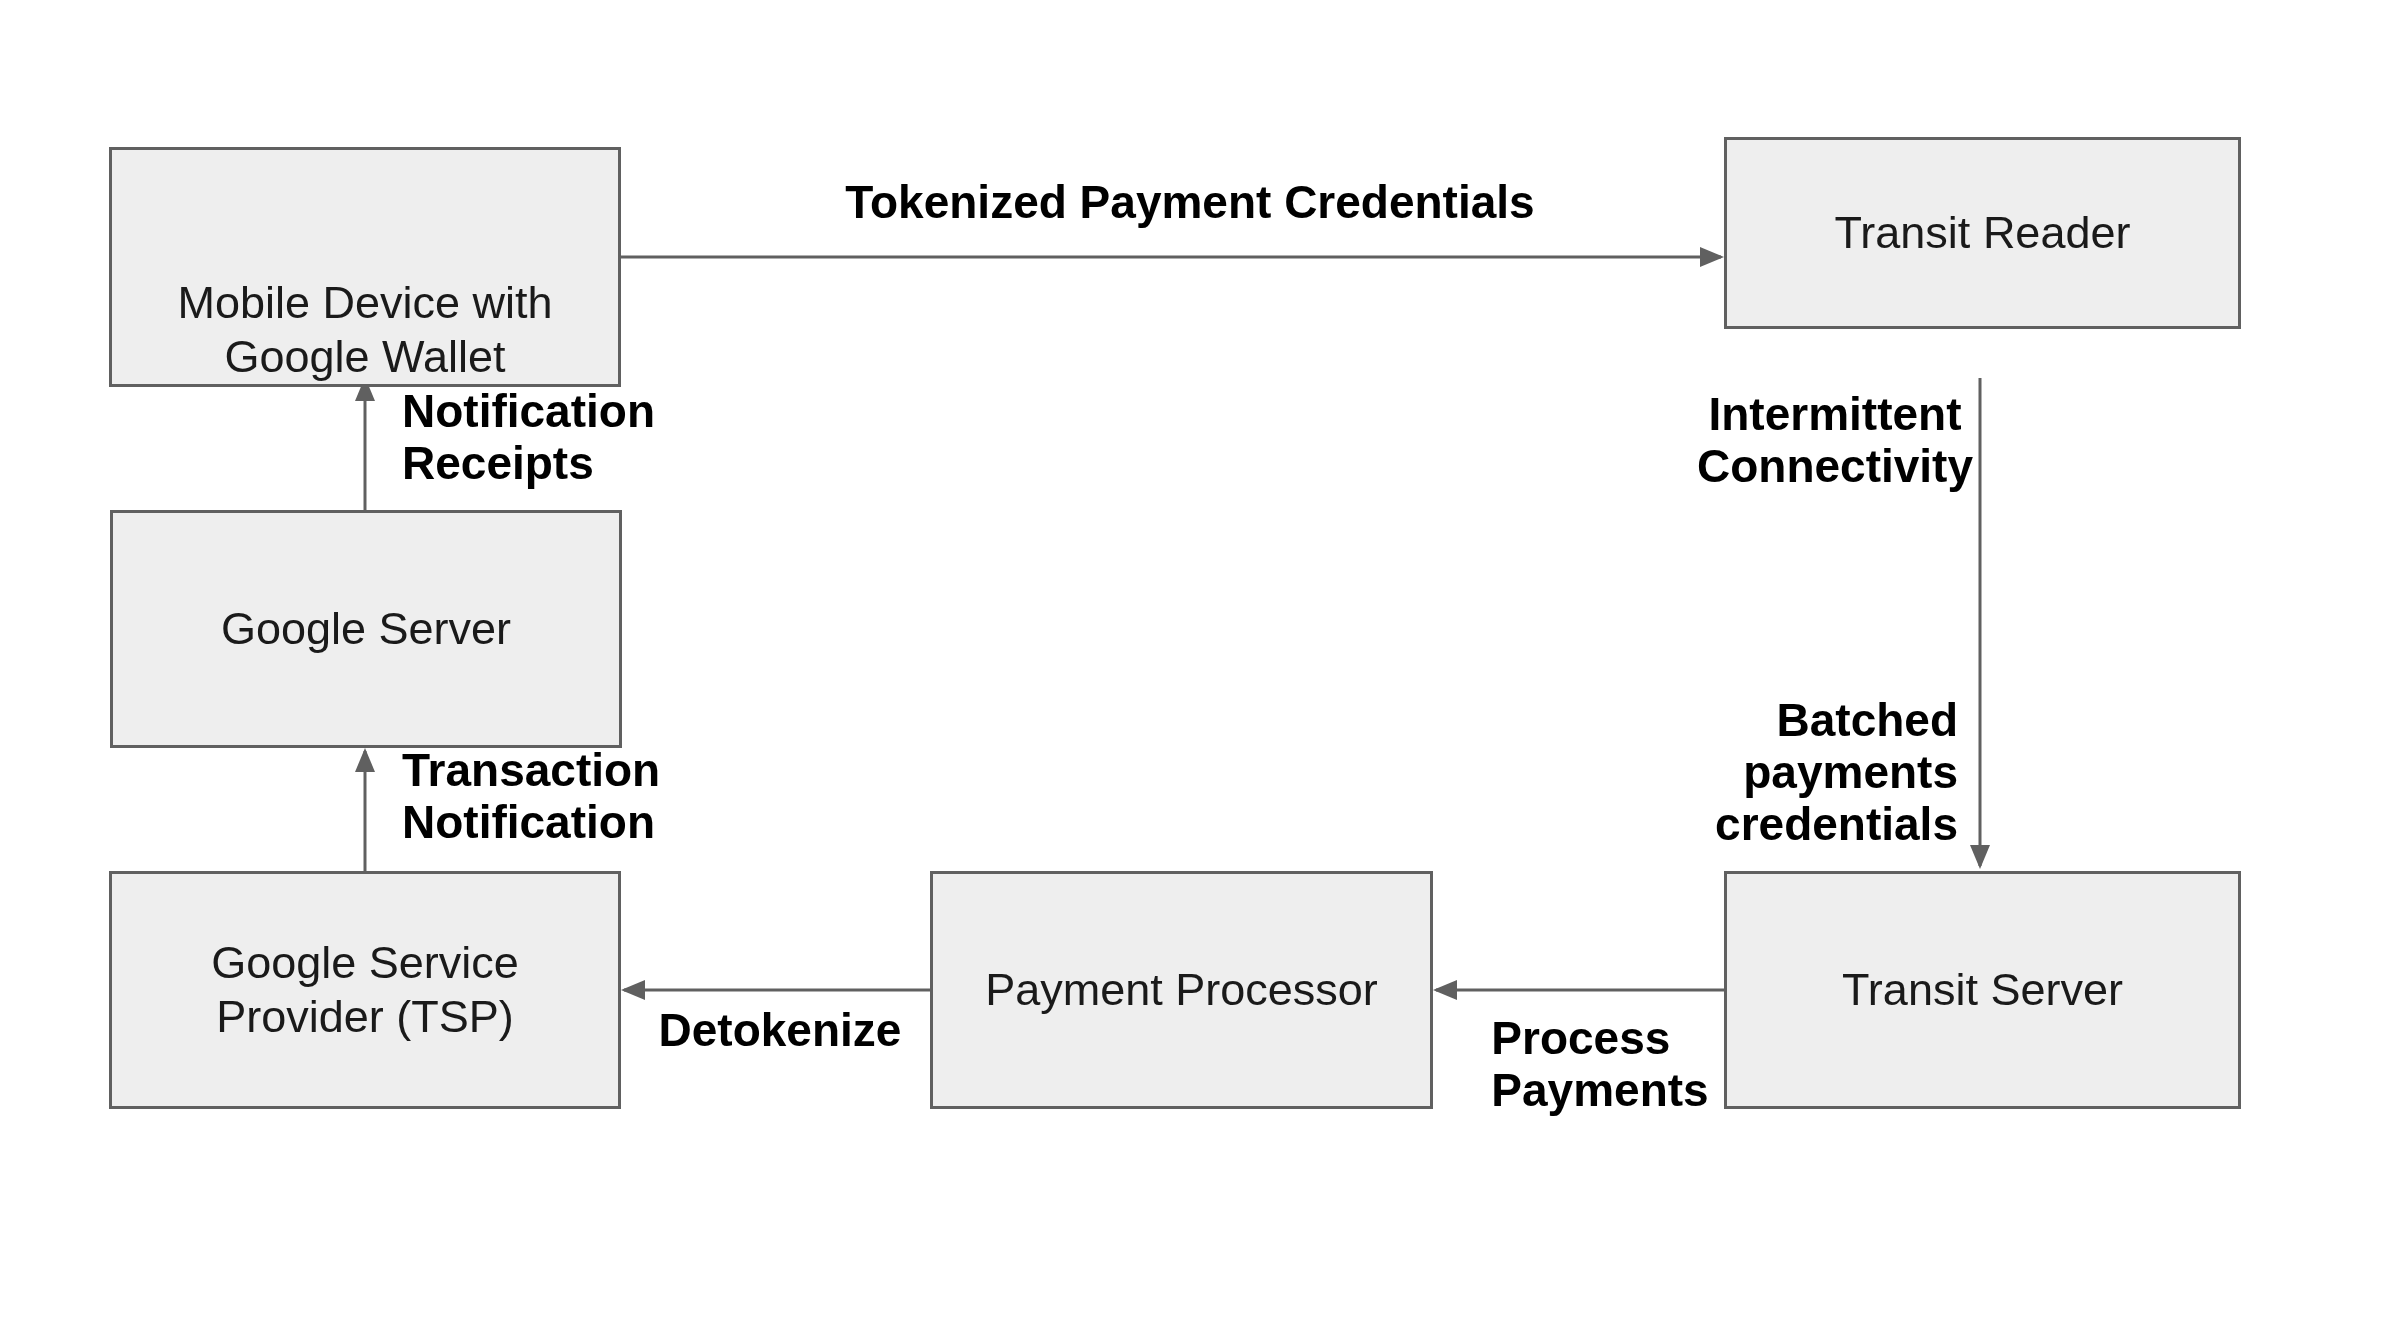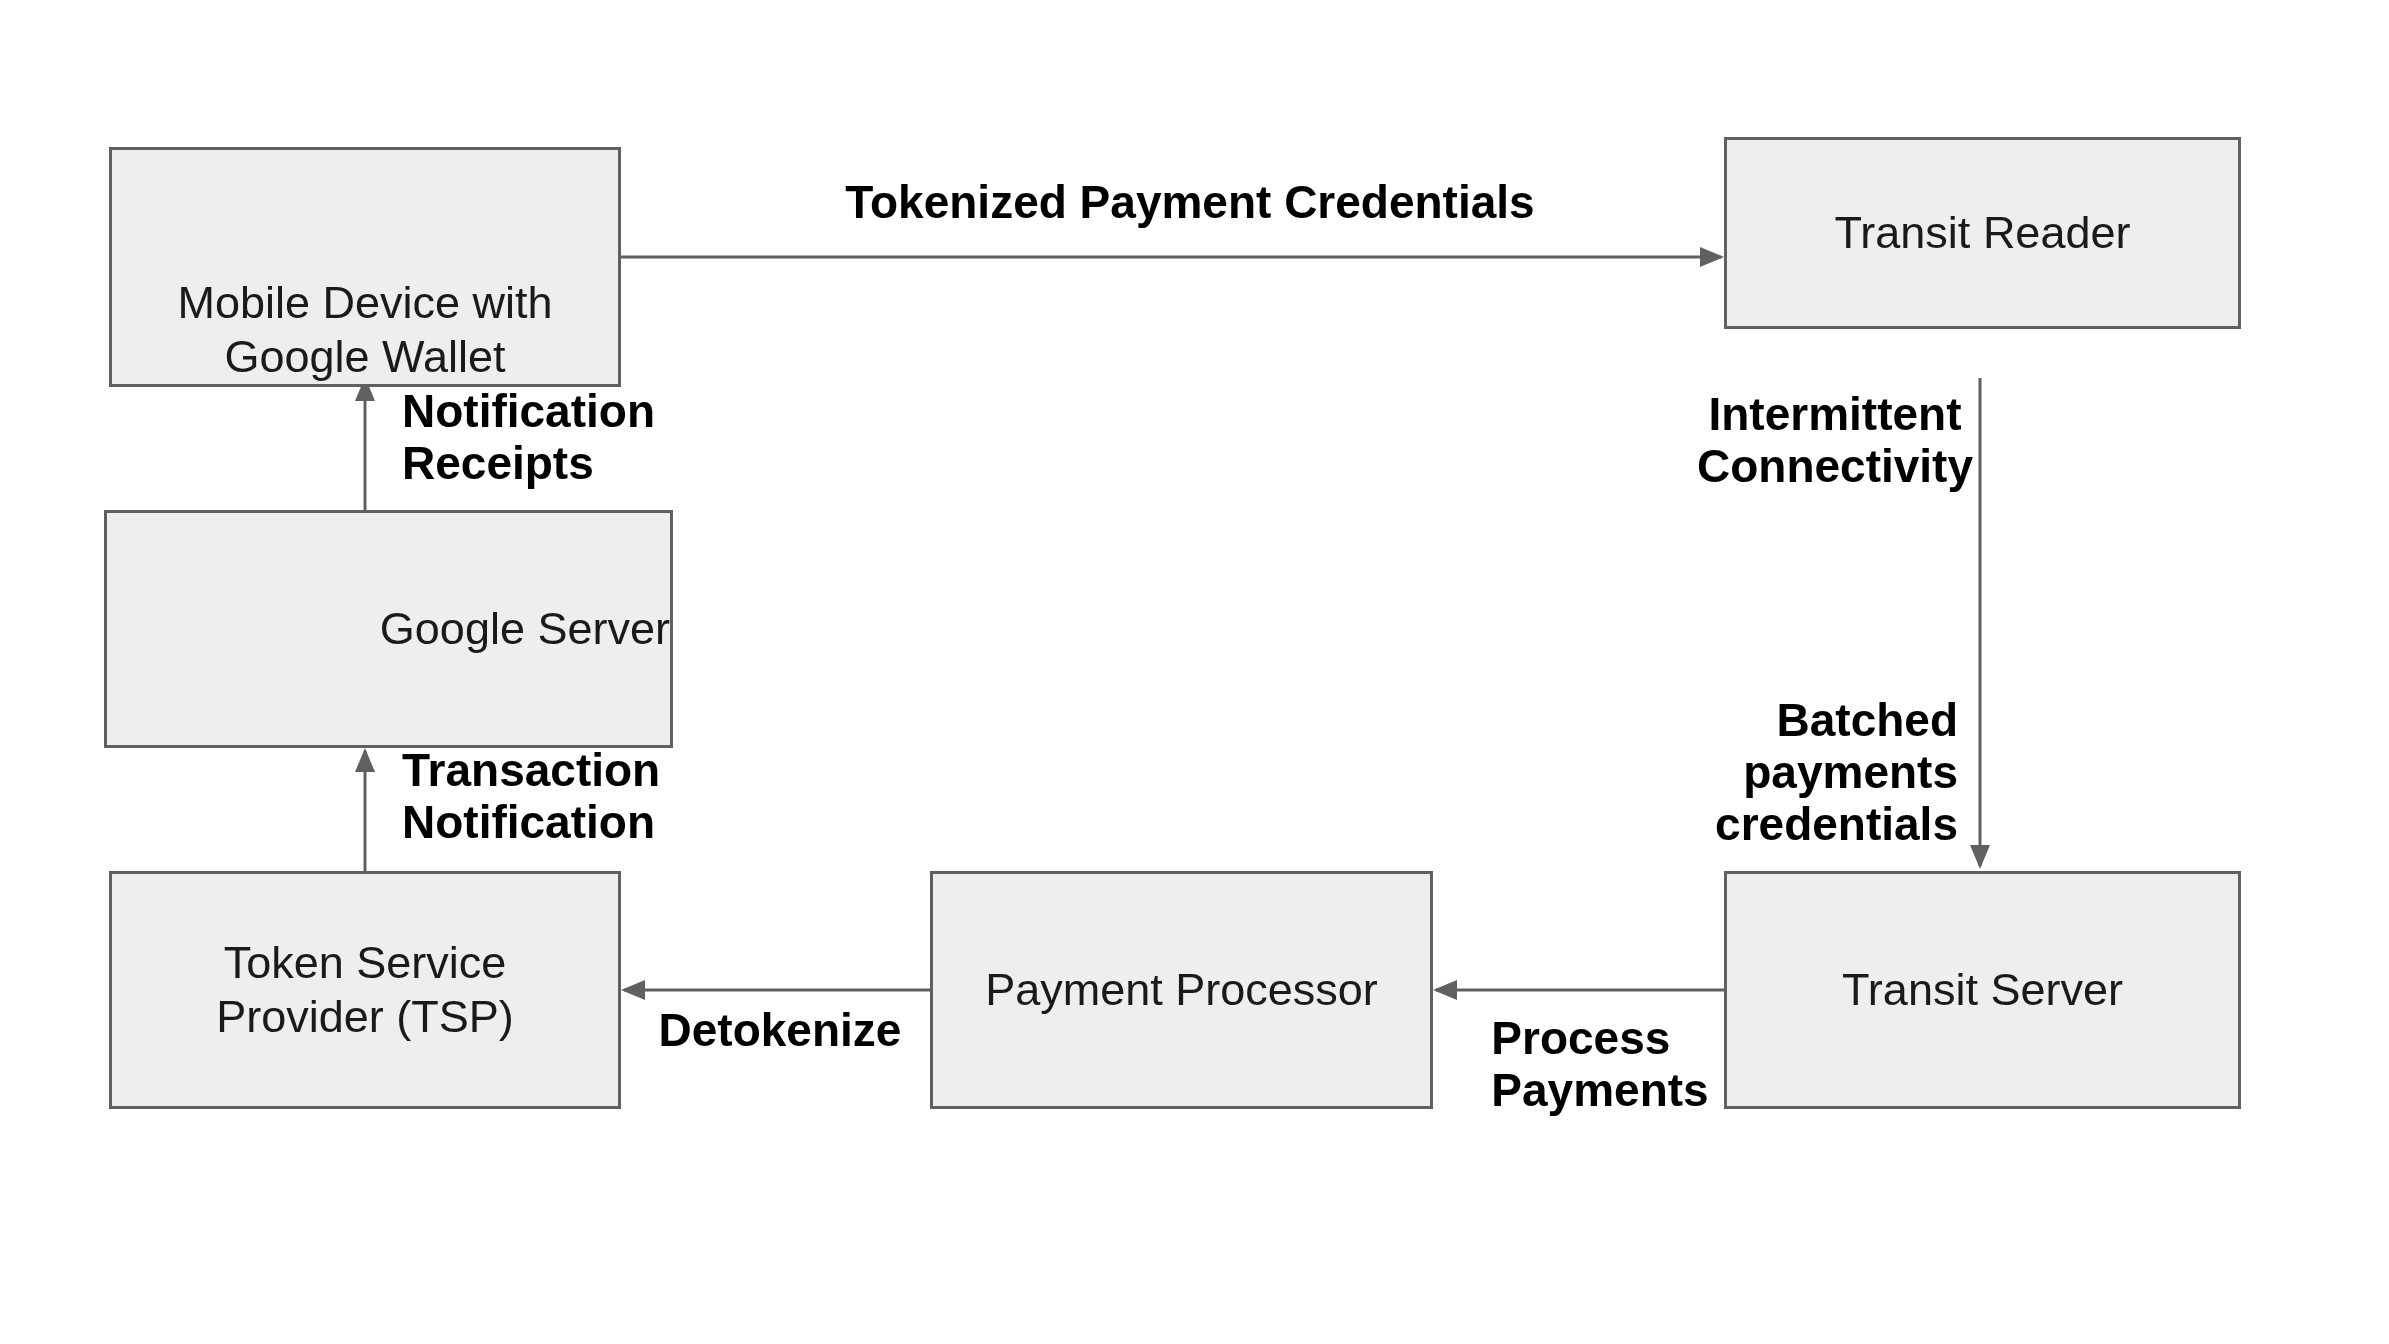--- a/index.html
+++ b/index.html
@@ -26,21 +26,21 @@
     align-items: center;
     justify-content: center;
     text-align: center;
     font-size: 45px;
     line-height: 1.2;
     color: #1a1a1a;
     white-space: pre-line;
   }
   #node-mobile    { left: 109px;  top: 147px; width: 512px; height: 240px; align-items: flex-end; }
   #node-reader    { left: 1724px; top: 137px; width: 517px; height: 192px; }
-  #node-google    { left: 104px;  top: 510px; width: 569px; height: 238px; justify-content: flex-end; }
+  #node-google    { left: 110px;  top: 510px; width: 512px; height: 238px; }
   #node-tsp       { left: 109px;  top: 871px; width: 512px; height: 238px; }
   #node-processor { left: 930px;  top: 871px; width: 503px; height: 238px; }
   #node-tserver   { left: 1724px; top: 871px; width: 517px; height: 238px; }
 
   .edge-label {
     position: absolute;
     font-weight: bold;
     font-size: 46px;
     line-height: 52px;
     color: #000000;
@@ -77,21 +77,21 @@
     <span>Mobile Device with
 Google Wallet</span>
   </div>
   <div class="node" id="node-reader">
     <span>Transit Reader</span>
   </div>
   <div class="node" id="node-google">
     <span>Google Server</span>
   </div>
   <div class="node" id="node-tsp">
-    <span>Token Service
+    <span>Google Service
 Provider (TSP)</span>
   </div>
   <div class="node" id="node-processor">
     <span>Payment Processor</span>
   </div>
   <div class="node" id="node-tserver">
     <span>Transit Server</span>
   </div>
 
   <div class="edge-label" id="lbl-tokenized">Tokenized Payment Credentials</div>

